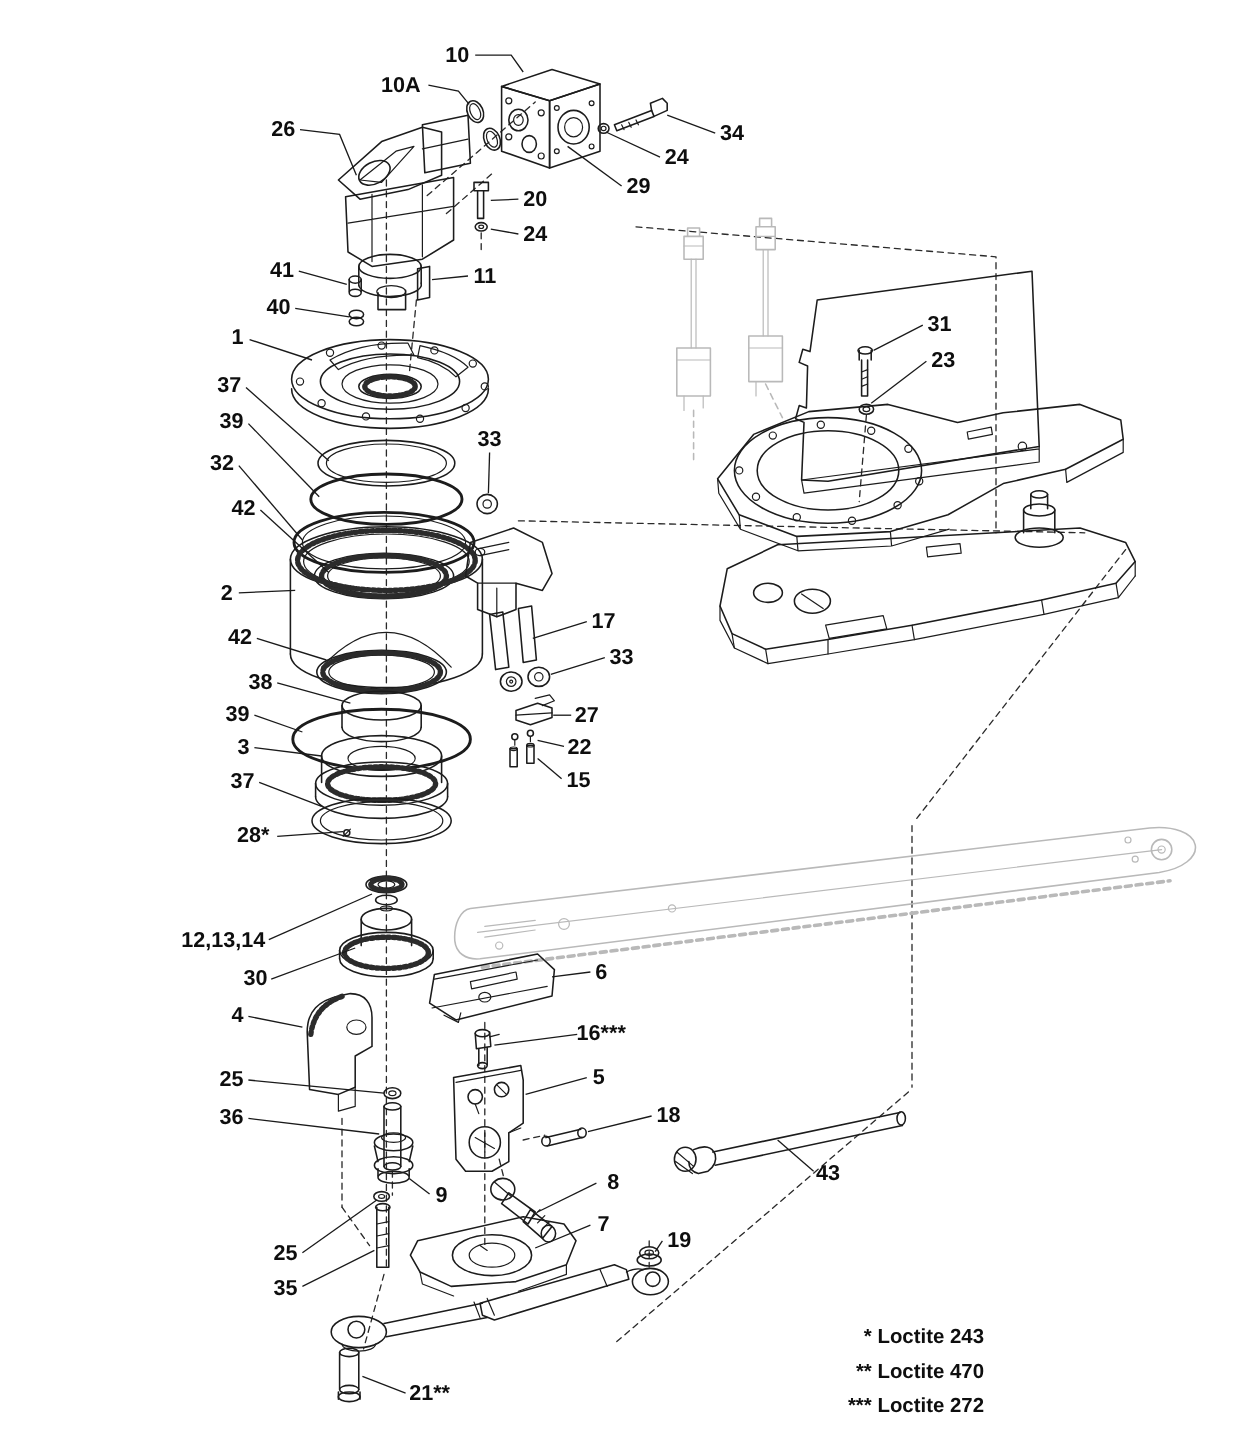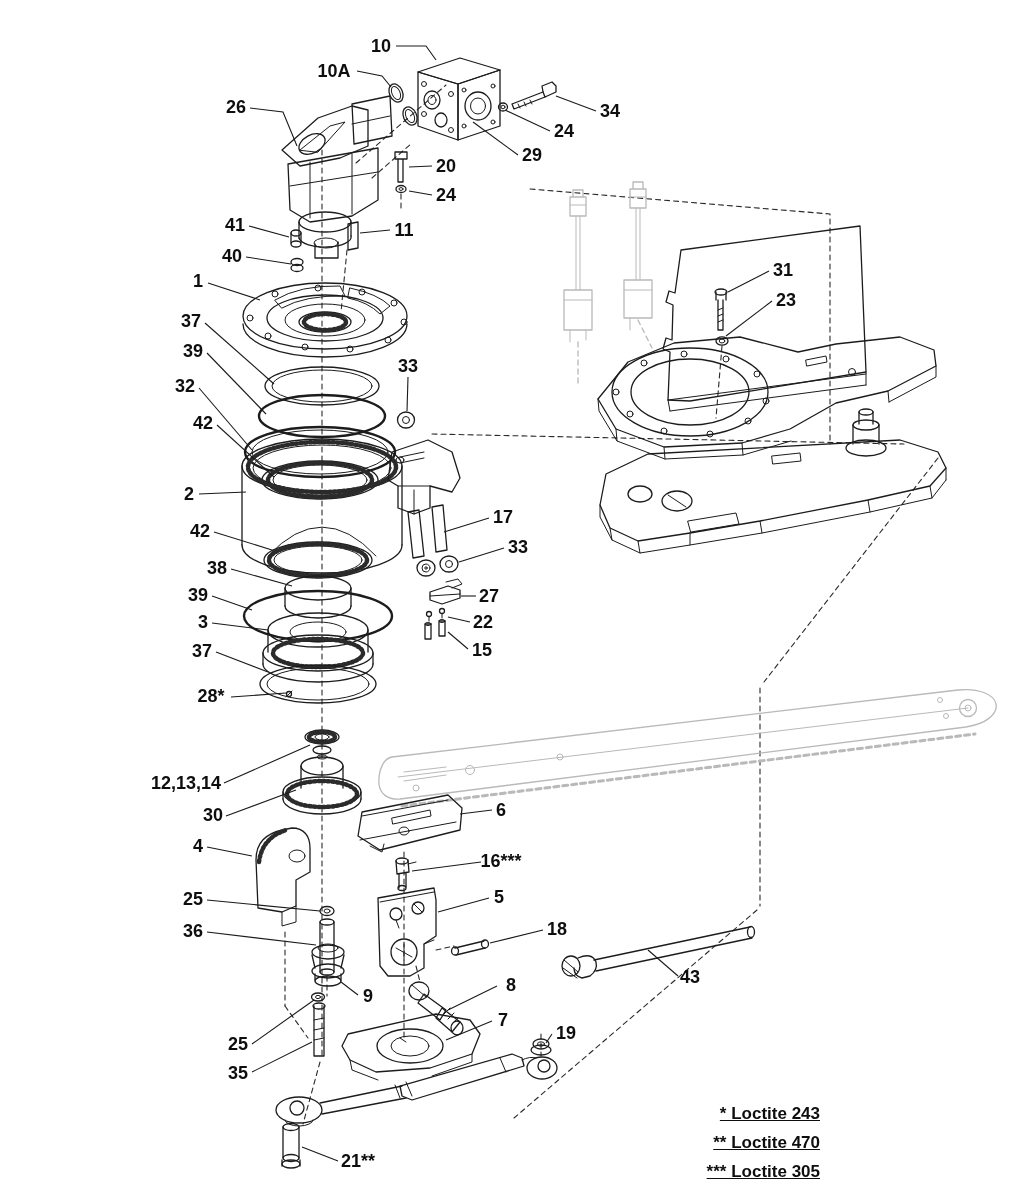--- a/index.html
+++ b/index.html
@@ -11,21 +11,21 @@
   path.thick,ellipse.thick{stroke-width:2.4 !important;}
   ellipse.knurl,path.knurl{stroke:#2b2b2b !important;stroke-width:4.5 !important;stroke-dasharray:2,2.6 !important;}
   .ghost path,.ghost ellipse,.ghost circle,.ghost line{stroke:#b9b9b9 !important;}
   path.gdash,line.gdash{stroke:#b9b9b9 !important;stroke-dasharray:5,4;}
   path.dash,polyline.dash,line.dash{stroke:#2a2a2a;stroke-dasharray:5,4;stroke-width:1.1 !important;}
   .leader{fill:none;stroke:#1a1a1a;stroke-width:1.1;}
   text.callout{font:bold 18px "Liberation Sans","DejaVu Sans",sans-serif;fill:#0e0e0e;
                text-anchor:middle;dominant-baseline:central;}
   .legend{position:absolute;right:215px;top:1099px;text-align:right;
           font:bold 17px "Liberation Sans","DejaVu Sans",sans-serif;color:#0e0e0e;}
-  .legend-row{line-height:29px;white-space:nowrap;text-decoration:underline;}
+  .legend-row{line-height:29px;white-space:nowrap;}
 </style>
 </head>
 <body>
 
 <div class="canvas">
 <svg width="1035" height="1198" viewBox="0 0 1035 1198">
 
   <g class="ln">
     <line class="dash" x1="322" y1="150" x2="322" y2="1058"></line>
     <line class="dash" x1="320" y1="1062" x2="303" y2="1124"></line>
@@ -469,15 +469,15 @@
         <polyline points="678,976 648,950" class="leader"></polyline>
         <text x="690" y="977" class="callout">43</text>
         <polyline points="338,1161 302,1147" class="leader"></polyline>
         <text x="358" y="1161" class="callout">21**</text>
       </g>
 </svg>
 
   <div class="legend">
     <div class="legend-row">* Loctite 243</div>
     <div class="legend-row">** Loctite 470</div>
-    <div class="legend-row">*** Loctite 305</div>
+    <div class="legend-row">*** Loctite 272</div>
   </div>
 </div>
 
 </body></html>

